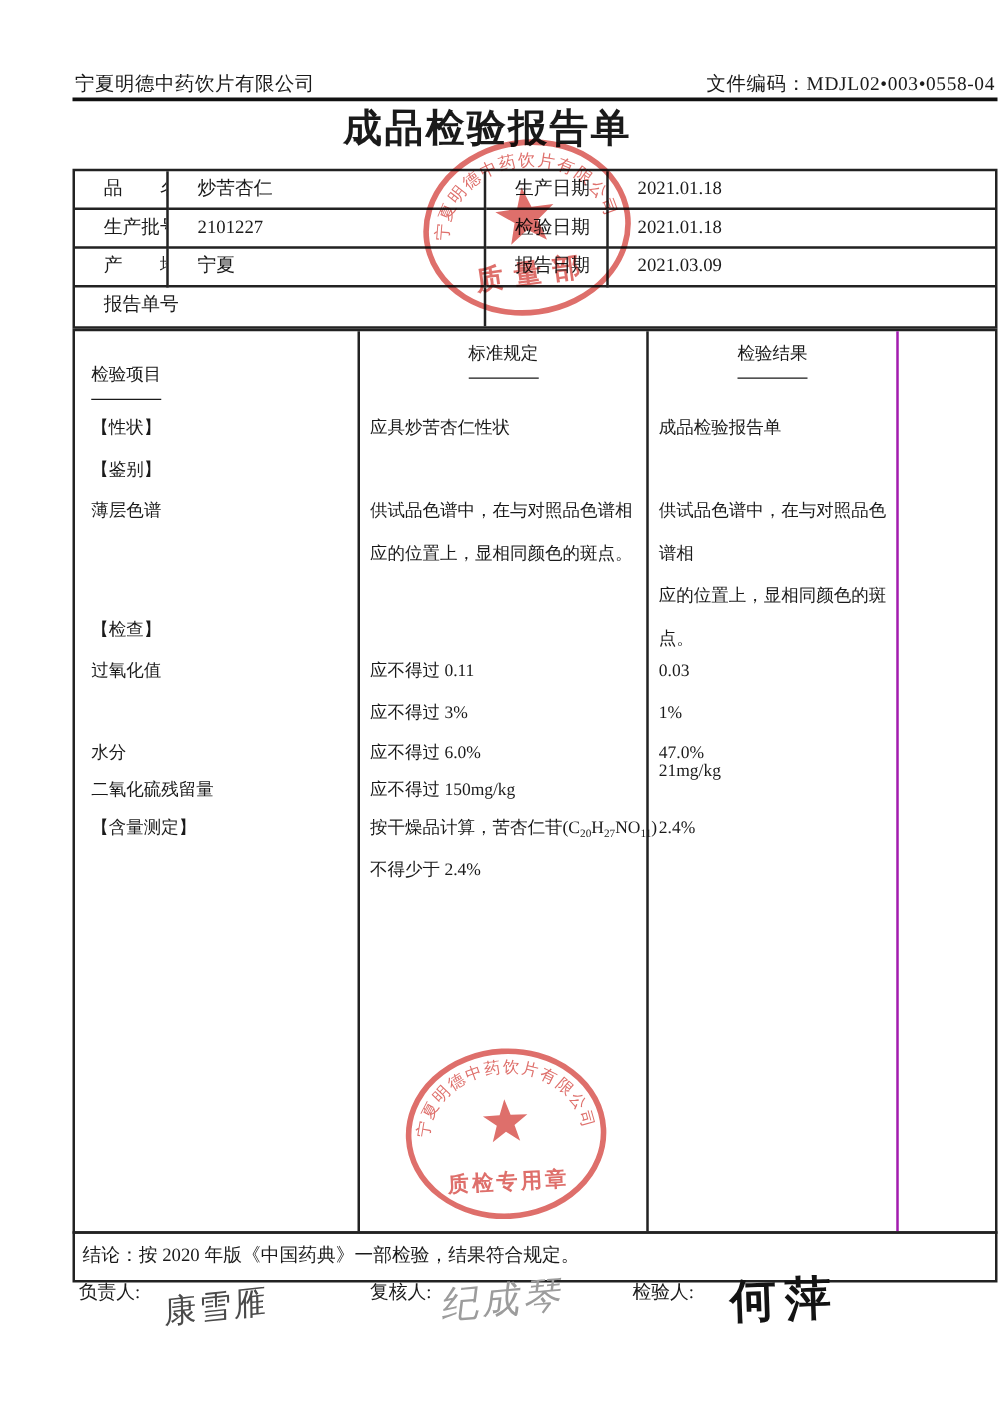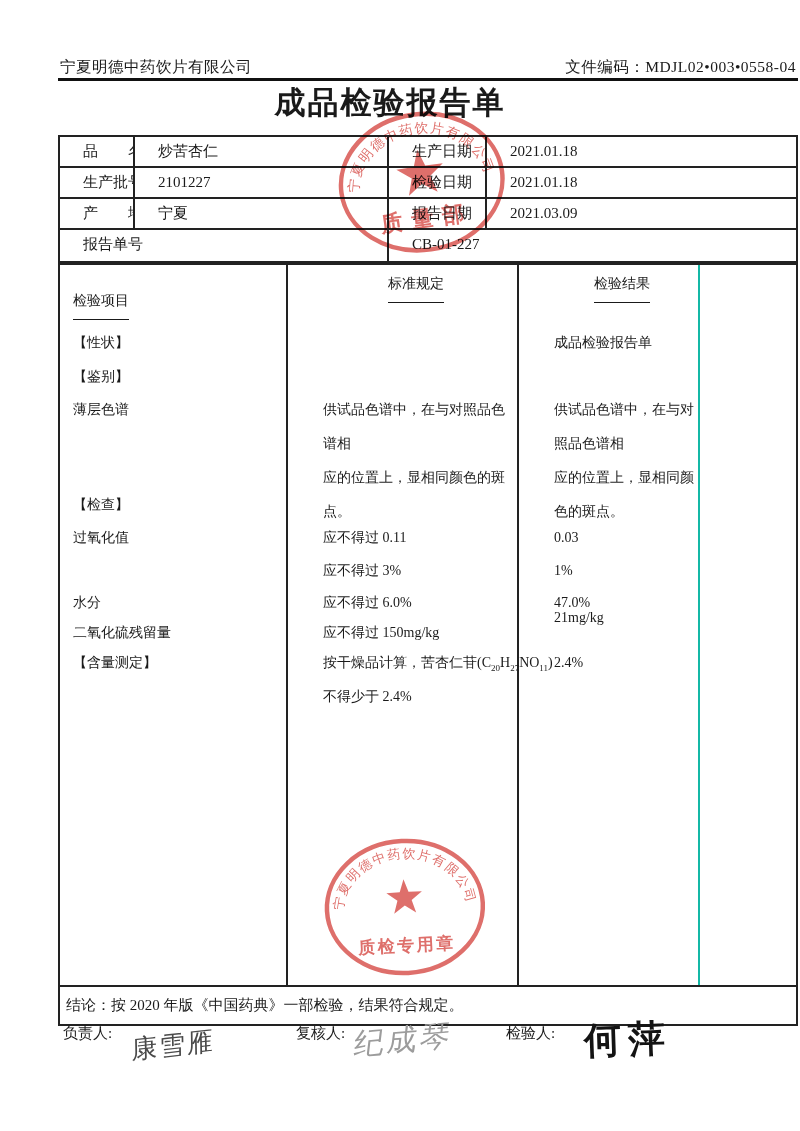--- a/index.html
+++ b/index.html
@@ -19,24 +19,24 @@
           line-height:29px;padding-left:23px;white-space:nowrap;overflow:hidden;}
   .itable>div.noR{border-right:none;}
   .itable>div.noB{border-bottom:none;}
   .sp2{grid-column:1/3;} .sp34{grid-column:3/5;padding-left:11px;}
   
   .mtable{position:absolute;top:263px;left:30px;width:740px;height:724px;border:2px solid #222;
           box-sizing:border-box;font-size:14px;}
   .mcol{position:absolute;top:0;height:720px;box-sizing:border-box;}
   .mcol1{left:0;width:228px;border-right:2px solid #222;}
   .mcol2{left:228px;width:231px;border-right:2px solid #222;}
-  .mcol3{left:459px;width:181px;border-right:2px solid #14b8a6;}
+  .mcol3{left:459px;width:200px;border-right:2px solid #a21caf;}
   .mcol4{left:683px;width:53px;}
   .mline{position:absolute;left:13px;right:4px;line-height:34px;white-space:nowrap;}
-  .mcol2 .mline,.mcol3 .mline{left:8px;padding-left:27px;}
+  .mcol2 .mline,.mcol3 .mline{left:8px;}
   .mline.center{left:0;right:0;text-align:center;}
   .mline.pre{white-space:pre-line;}
   .ul{display:inline-block;border-bottom:1.5px solid #1a1a1a;padding-bottom:1px;}
   sub.f{font-size:9px;text-align:right;}
   
   .conc{position:absolute;top:985px;left:30px;width:740px;height:41px;border:2px solid #222;
         box-sizing:border-box;line-height:36px;padding-left:6px;font-size:15px;}
   .flabel{position:absolute;top:1024px;font-size:15px;}
   .sig{position:absolute;white-space:nowrap;}
   .sig1{left:103px;top:1028px;font-size:26px;color:#4a4a4a;transform:rotate(-6deg) skewX(-5deg);letter-spacing:2px;}
@@ -70,40 +70,40 @@
     <div>2101227</div>
     <div>检验日期</div>
     <div class="noR">2021.01.18</div>
 
     <div>产　　地</div>
     <div>宁夏</div>
     <div>报告日期</div>
     <div class="noR">2021.03.09</div>
 
     <div class="sp2 noB">报告单号</div>
-    <div class="sp34 noR noB">CB-01-227</div>
   </div>
 
   <div class="mtable">
     <div class="mcol mcol1">
       <div class="mline" style="top:19px">
         <span class="ul">检验项目</span></div>
       <div class="mline" style="top:61px">【性状】</div>
       <div class="mline" style="top:95px">【鉴别】</div>
       <div class="mline" style="top:128px">薄层色谱</div>
       <div class="mline" style="top:223px">【检查】</div>
       <div class="mline" style="top:256px">过氧化值</div>
       <div class="mline" style="top:321px">水分</div>
       <div class="mline" style="top:351px">二氧化硫残留量</div>
       <div class="mline" style="top:381px">【含量测定】</div>
     </div>
 
     <div class="mcol mcol2">
       <div class="mline center" style="top:2px">
         <span class="ul">标准规定</span></div>
+      <div class="mline" style="top:61px">应具炒苦杏仁性状</div>
       <div class="mline pre" style="top:128px">供试品色谱中，在与对照品色谱相
 应的位置上，显相同颜色的斑点。</div>
       <div class="mline" style="top:256px">应不得过 0.11</div>
       <div class="mline" style="top:289px">应不得过 3%</div>
       <div class="mline" style="top:321px">应不得过 6.0%</div>
       <div class="mline" style="top:351px">应不得过 150mg/kg</div>
       <div class="mline" style="top:381px"><span>按干燥品计算，苦杏仁苷(C</span><sub class="f">20</sub><span>H</span><sub class="f">27</sub><span>NO</span><sub class="f">11</sub><span>)</span></div>
       <div class="mline" style="top:415px">不得少于 2.4%</div>
     </div>
 

